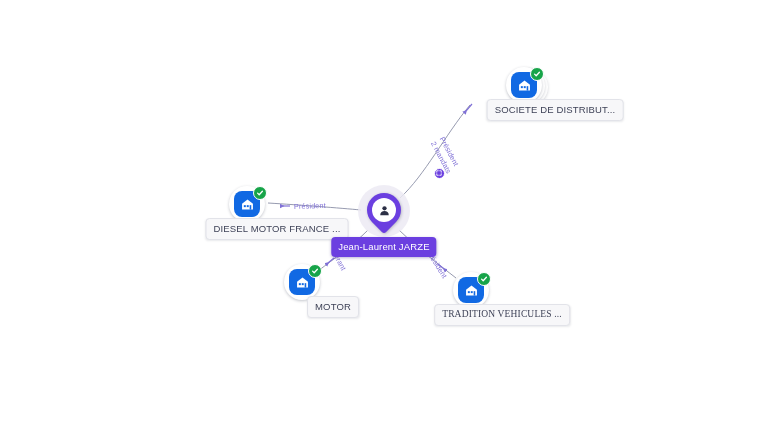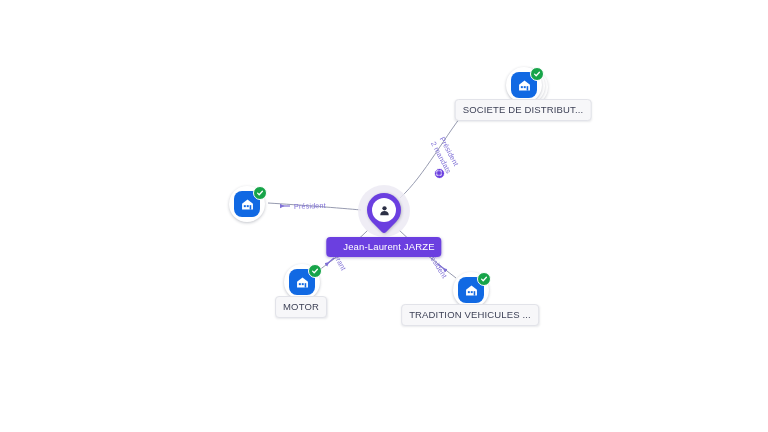--- a/index.html
+++ b/index.html
@@ -132,26 +132,27 @@
     line-height: 1;
     letter-spacing: 0.15px;
   }
   .chip-company {
     background: #f7f7f9;
     color: #3e4257;
     border: 1px solid #e2e3e9;
     border-radius: 4px;
     padding: 5px 7px 5px 7px;
     box-shadow: 0 1px 2px rgba(40,45,70,0.10);
+    margin-left: 32px;
   }
   .chip-person {
     background: #6b3fe0;
     color: #ffffff;
     border-radius: 4px;
-    padding: 5px 7px 5px 17px;
+    padding: 5px 7px 5px 7px;
     font-size: 9.5px;
     box-shadow: 0 1px 3px rgba(60,40,140,0.35);
   }
 
   
   .edge-label {
     position: absolute;
     color: #8071d6;
     font-size: 7.3px;
     line-height: 1.35;
@@ -257,20 +258,21 @@
         <rect x="7.2" y="8.7" width="2.1" height="2.1" fill="#1169e3"></rect>
         <rect x="10.3" y="8.7" width="1.7" height="4.7" fill="#1169e3"></rect>
       </svg>
     </div>
     <div class="verified-badge">
       <svg width="8" height="8" viewBox="0 0 10 10">
         <path d="M2 5.2 L4 7.2 L8 2.8" stroke="#ffffff" stroke-width="1.6" fill="none" stroke-linecap="round" stroke-linejoin="round"></path>
       </svg>
     </div>
   </div>
+  <div class="chip chip-company" style="left:245px; top:218px;">DIESEL MOTOR FRANCE ...</div>
 
   <div class="node" style="left:302px; top:282px;">
     <div class="company-ring"></div>
     <div class="company-tile">
       <svg width="15" height="15" viewBox="0 0 16 16">
         <path d="M2.2 7.2 L8 2.6 L13.8 7.2 L13.8 13.4 L2.2 13.4 Z" fill="#ffffff"></path>
         <rect x="4.1" y="8.7" width="2.1" height="2.1" fill="#1169e3"></rect>
         <rect x="7.2" y="8.7" width="2.1" height="2.1" fill="#1169e3"></rect>
         <rect x="10.3" y="8.7" width="1.7" height="4.7" fill="#1169e3"></rect>
       </svg>
@@ -292,21 +294,21 @@
         <rect x="7.2" y="8.7" width="2.1" height="2.1" fill="#1169e3"></rect>
         <rect x="10.3" y="8.7" width="1.7" height="4.7" fill="#1169e3"></rect>
       </svg>
     </div>
     <div class="verified-badge">
       <svg width="8" height="8" viewBox="0 0 10 10">
         <path d="M2 5.2 L4 7.2 L8 2.8" stroke="#ffffff" stroke-width="1.6" fill="none" stroke-linecap="round" stroke-linejoin="round"></path>
       </svg>
     </div>
   </div>
-  <div class="chip chip-company" style="left:470px; top:304px;">TRADITION VEHICULES ...</div>
+  <div class="chip chip-company" style="left:470px; top:304px;font-family:Liberation Serif, serif;">TRADITION VEHICULES ...</div>
 
   <div class="node" style="left:384px; top:212px;">
     <div class="person-halo"></div>
     <div class="person-pin"></div>
     <div class="person-inner">
       <svg width="13" height="13" viewBox="0 0 14 14">
         <circle cx="7" cy="4.6" r="2.3" fill="#2b2f45"></circle>
         <path d="M2.4 12 C2.4 8.9 4.5 7.6 7 7.6 C9.5 7.6 11.6 8.9 11.6 12 Z" fill="#2b2f45"></path>
       </svg>
     </div>

